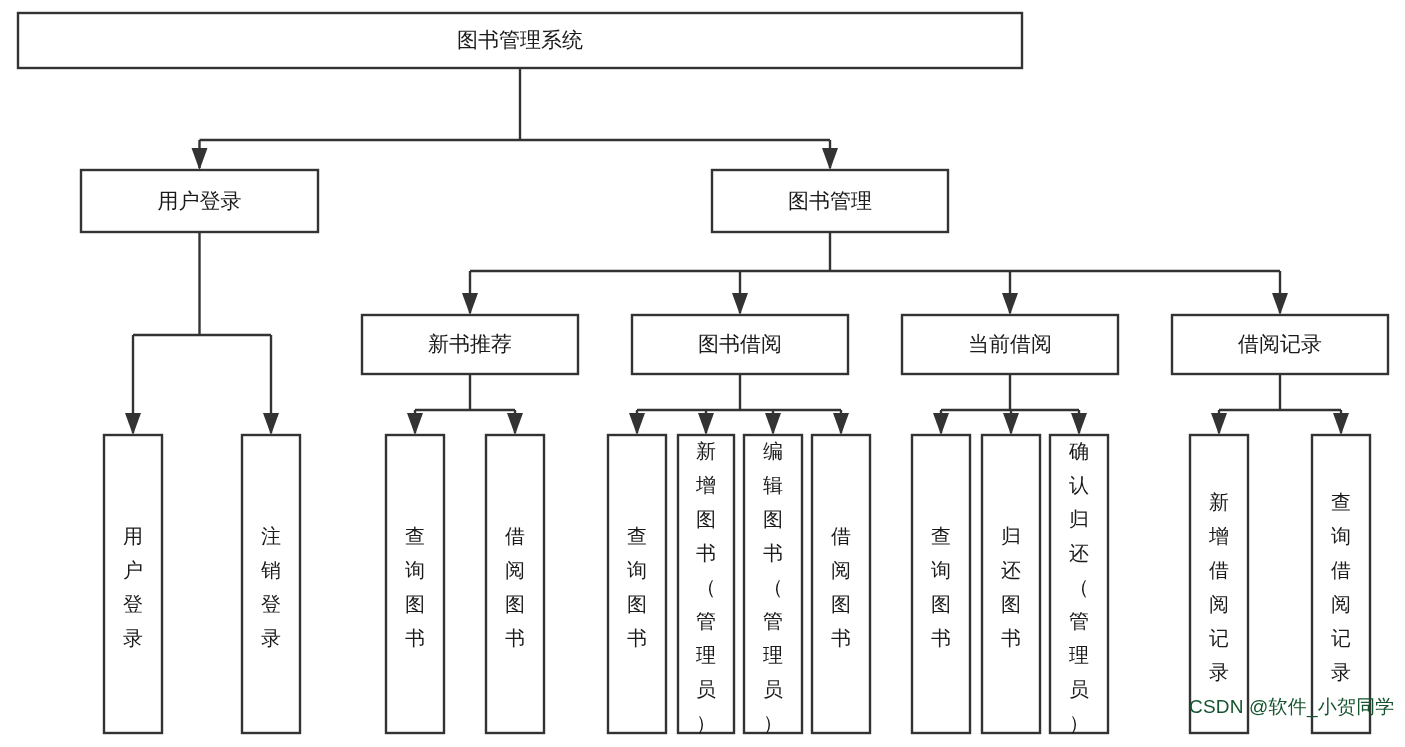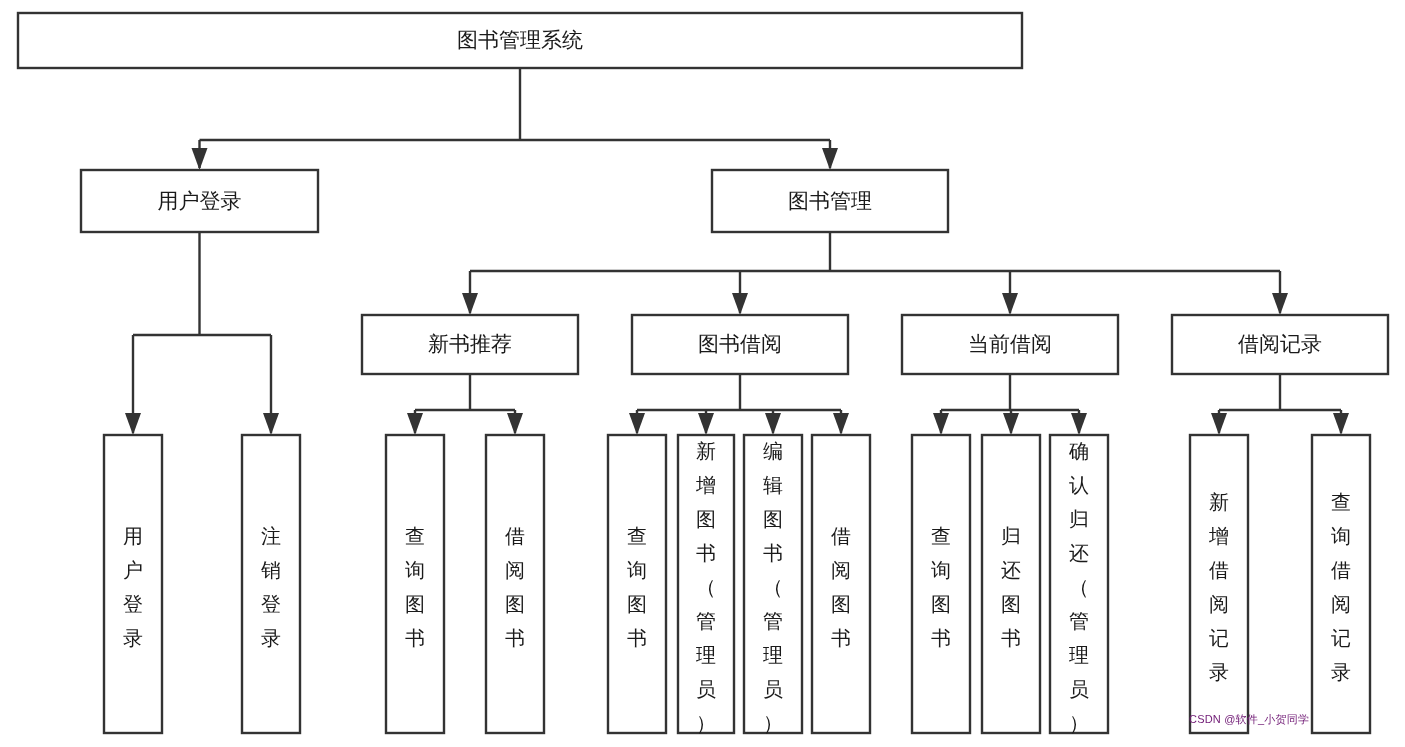--- a/index.html
+++ b/index.html
@@ -49,24 +49,24 @@
     stroke-width: 2.4;
     fill: none;
   }
   .arrow-head {
     fill: #333333;
     stroke: none;
   }
   .watermark {
     position: absolute;
     left: 1189px;
-    top: 712px;
-    font-family: "Liberation Sans", "DejaVu Sans", sans-serif;
-    font-size: 11px;
-    color: #701a75;
+    top: 694px;
+    font-family: "Liberation Sans", "DejaVu Sans", sans-serif;
+    font-size: 19px;
+    color: #14532d;
     white-space: nowrap;
     letter-spacing: 0.2px;
   }
 </style>
 </head>
 <body>
 
 <div id="diagram-root">
   <svg class="diagram-svg" viewBox="0 0 1405 747">
     <g id="connector-layer">

